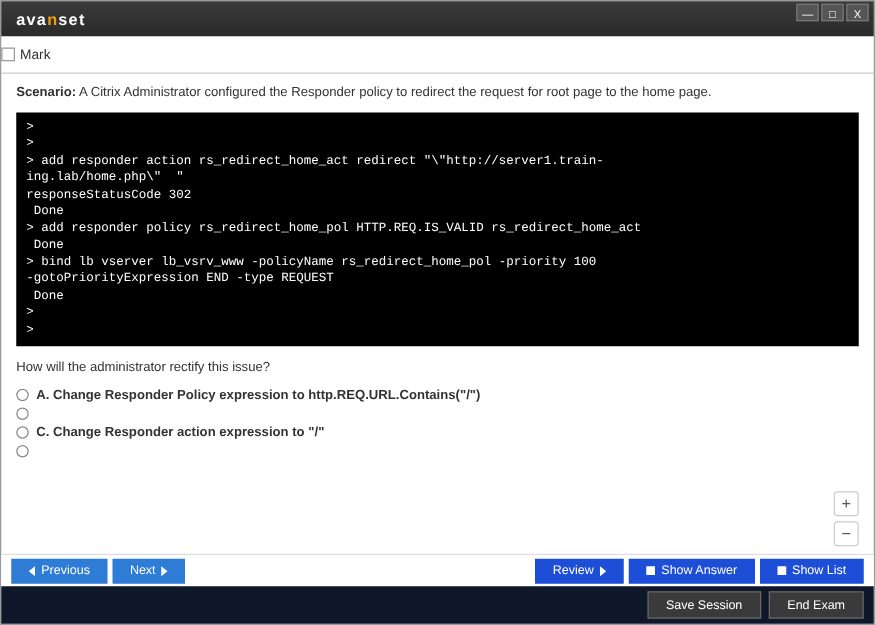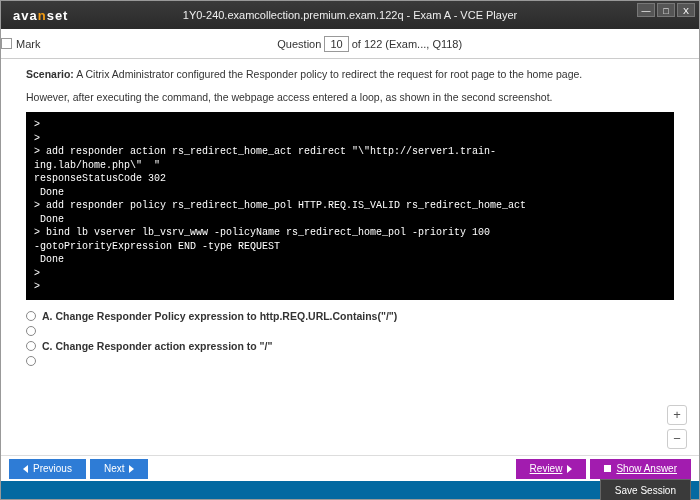--- a/index.html
+++ b/index.html
@@ -8,81 +8,75 @@
   .titlebar { background: linear-gradient(to bottom, #3a3a3a, #2a2a2a); color: #fff; height: 28px; display: flex; align-items: center; position: relative; }
   .logo { font-size: 13px; font-weight: bold; letter-spacing: 1px; margin-left: 12px; color: #fff; }
   .logo .accent { color: #f39c12; }
   .titlebar-title { position: absolute; left: 50%; transform: translateX(-50%); font-size: 11px; color: #eee; }
   .win-controls { position: absolute; right: 4px; top: 2px; display: flex; gap: 2px; }
   .win-btn { width: 18px; height: 14px; background: #555; color: #fff; font-size: 9px; line-height: 14px; text-align: center; border: 1px solid #777; cursor: pointer; }
   .question-bar { height: 30px; border-bottom: 1px solid #ccc; display: flex; align-items: center; padding: 0 0; font-size: 11px; color: #333; }
   .mark-box { width: 11px; height: 11px; border: 1px solid #999; margin-right: 4px; display: inline-block; }
   .q-center { flex: 1; text-align: center; }
   .q-num { border: 1px solid #999; padding: 1px 5px; display: inline-block; }
-  .content { flex: 1; overflow-y: auto; padding: 8px 25px; font-size: 10.5px; color: #333; position: relative; }
+  .content { flex: 1; overflow-y: auto; padding: 8px 12px; font-size: 10.5px; color: #333; position: relative; }
   .content p { margin-bottom: 8px; line-height: 1.4; }
   .terminal { background: #000; color: #fff; font-family: 'Courier New', monospace; font-size: 10px; padding: 6px 8px; line-height: 1.35; white-space: pre-wrap; margin: 4px 0 10px 0; }
   .options { margin-top: 6px; font-weight: bold; }
   .opt { display: flex; align-items: center; margin-bottom: 4px; font-size: 10.5px; }
   .radio { width: 10px; height: 10px; border: 1px solid #888; border-radius: 50%; margin-right: 6px; flex-shrink: 0; }
   .zoom { position: absolute; right: 12px; bottom: 6px; display: flex; flex-direction: column; gap: 4px; }
   .zoom-btn { width: 20px; height: 20px; border: 1px solid #ccc; border-radius: 3px; background: #fff; text-align: center; line-height: 18px; font-size: 13px; color: #555; cursor: pointer; }
   .toolbar1 { height: 26px; background: #fff; border-top: 1px solid #ddd; display: flex; align-items: center; padding: 11px 8px; gap: 4px; }
-  .toolbar2 { height: 18px; background: #0369a1; display: flex; align-items: center; justify-content: flex-end; padding: 0 8px; gap: 6px; }
+  .toolbar2 { height: 30px; background: #0f172a; display: flex; align-items: center; justify-content: flex-end; padding: 0 8px; gap: 6px; }
   .btn { height: 20px; font-size: 10px; padding: 0 14px; display: inline-flex; align-items: center; justify-content: center; border: none; cursor: pointer; color: #fff; position: relative; }
   .btn.blue { background: #2e7cd6; }
-  .btn.orange { background: #a21caf; text-decoration: underline; }
+  .btn.orange { background: #1d4ed8; }
   .btn.dark { background: #3a3a3a; border: 1px solid #666; height: 22px; }
   .btn .tri-left { width: 0; height: 0; border-top: 4px solid transparent; border-bottom: 4px solid transparent; border-right: 5px solid #fff; margin-right: 5px; }
   .btn .tri-right { width: 0; height: 0; border-top: 4px solid transparent; border-bottom: 4px solid transparent; border-left: 5px solid #fff; margin-left: 5px; }
   .btn .sq { width: 7px; height: 7px; background: #fff; margin-right: 5px; }
   .spacer { flex: 1; }
 </style>
 </head>
 <body>
 
 <div class="window">
   <div class="titlebar">
     <span class="logo">
       <span>ava</span><span class="accent">n</span><span>set</span>
     </span>
-    <span class="titlebar-title">1Y0-240.examcollection.premium.exam.122q - Exam A - VCE Player</span>
     <div class="win-controls">
       <div class="win-btn">—</div>
       <div class="win-btn">□</div>
       <div class="win-btn">X</div>
     </div>
   </div>
 
   <div class="question-bar">
     <span class="mark-box"></span>
     <span>Mark</span>
-    <div class="q-center">
-      <span>Question</span>
-      <span class="q-num">10</span>
-      <span> of 122 (Exam..., Q118)</span>
-    </div>
   </div>
 
   <div class="content">
     <p><b>Scenario:</b><span> A Citrix Administrator configured the Responder policy to redirect the request for root page to the home page.</span></p>
-    <p>However, after executing the command, the webpage access entered a loop, as shown in the second screenshot.</p>
     <div class="terminal">&gt;
 &gt;
 &gt; add responder action rs_redirect_home_act redirect "\"http://server1.train-
 ing.lab/home.php\"  "
 responseStatusCode 302
  Done
 &gt; add responder policy rs_redirect_home_pol HTTP.REQ.IS_VALID rs_redirect_home_act
  Done
 &gt; bind lb vserver lb_vsrv_www -policyName rs_redirect_home_pol -priority 100
 -gotoPriorityExpression END -type REQUEST
  Done
 &gt;
 &gt;</div>
+    <p>How will the administrator rectify this issue?</p>
     <div class="options">
       <div class="opt">
           <span class="radio"></span>
           <span>A.  Change Responder Policy expression to http.REQ.URL.Contains("/")</span>
         </div>
       <div class="opt">
           <span class="radio"></span>
         </div>
       <div class="opt">
           <span class="radio"></span>
@@ -109,18 +103,23 @@
       </button>
     <span class="spacer"></span>
     <button class="btn orange">
         <span>Review</span>
         <span class="tri-right"></span>
       </button>
     <button class="btn orange">
         <span class="sq"></span>
         <span>Show Answer</span>
       </button>
+    <button class="btn orange">
+        <span class="sq"></span>
+        <span>Show List</span>
+      </button>
   </div>
 
   <div class="toolbar2">
     <button class="btn dark">Save Session</button>
+    <button class="btn dark">End Exam</button>
   </div>
 </div>
 
 </body></html>

